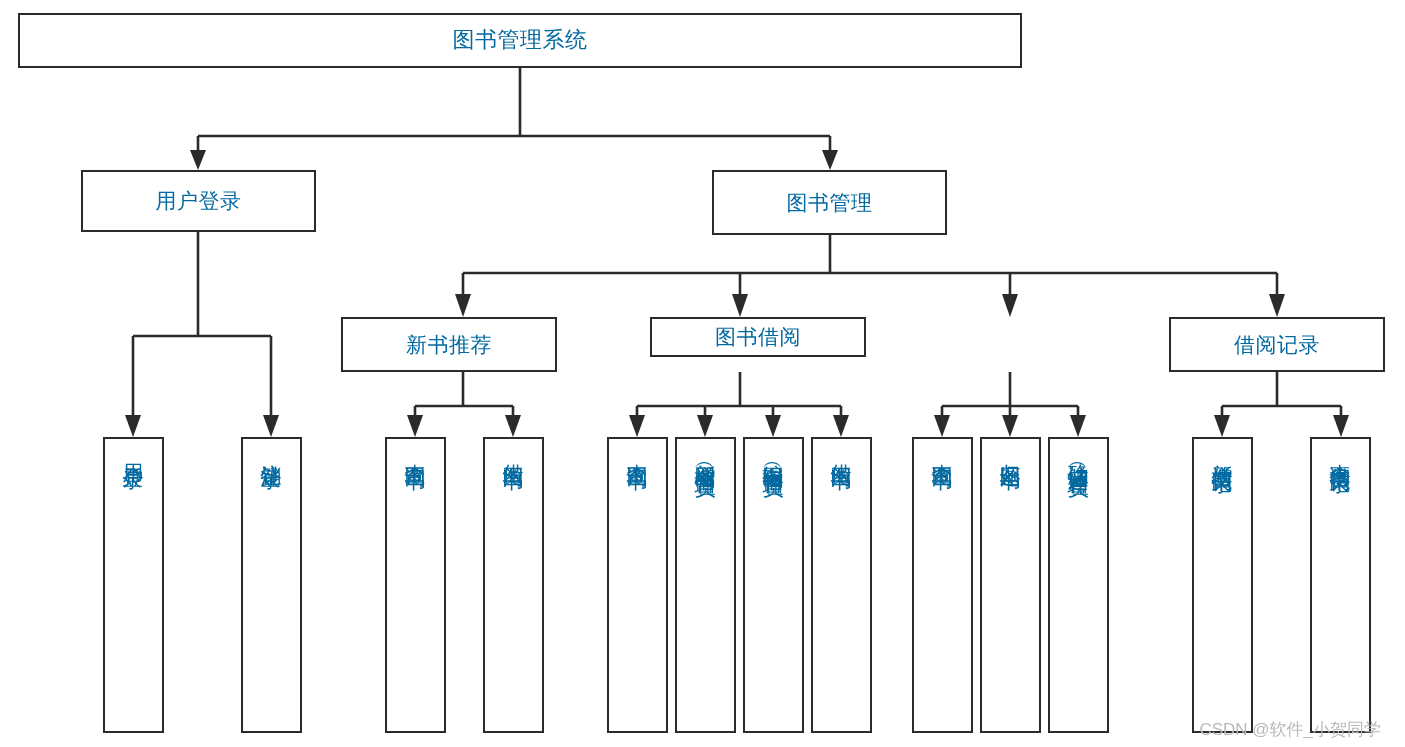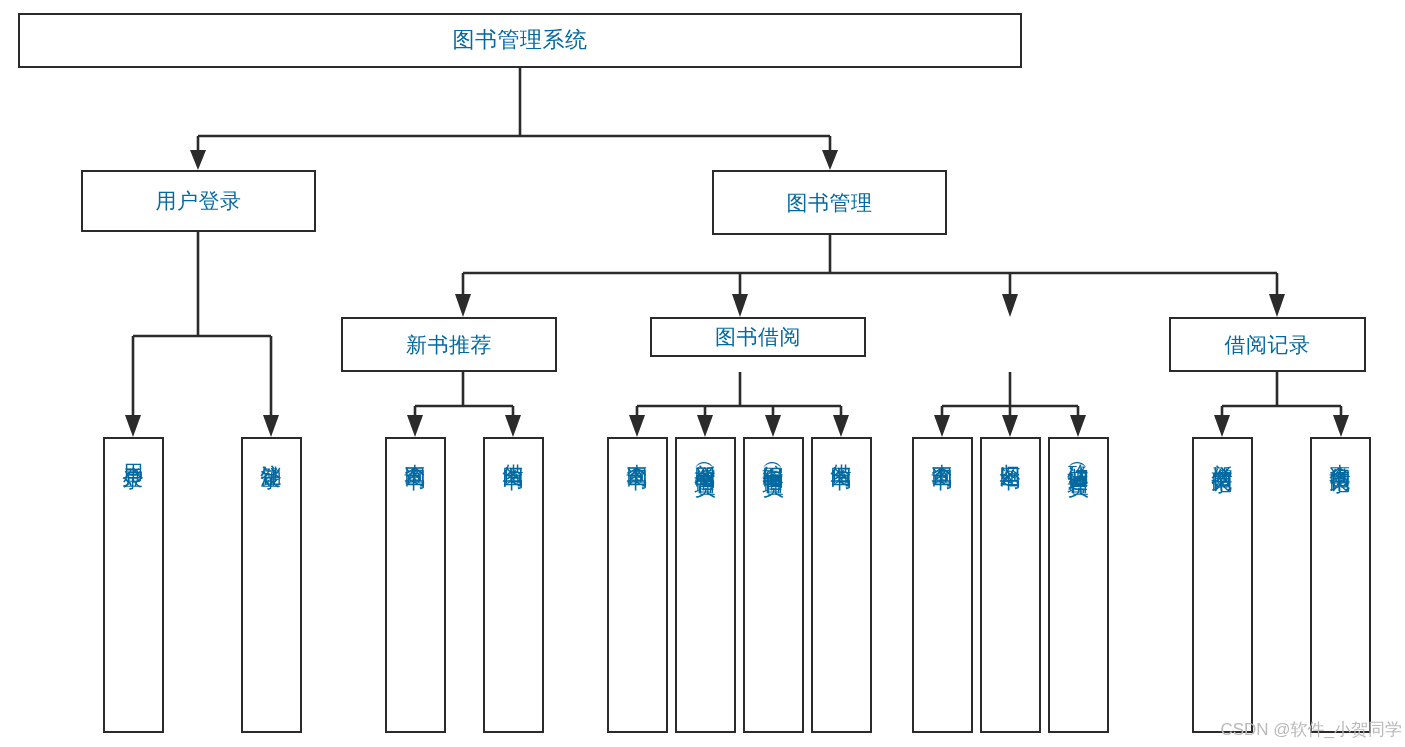--- a/index.html
+++ b/index.html
@@ -72,21 +72,21 @@
     writing-mode: vertical-rl;
     text-orientation: upright;
     font-size: 21px;
     letter-spacing: 2px;
     line-height: 1;
   }
 
   
   #watermark {
     position: absolute;
-    right: 3px;
+    right: 24px;
     bottom: 6px;
     font-size: 17px;
     color: #b9b9b9;
     white-space: nowrap;
     user-select: none;
   }
 </style>
 </head>
 <body>
 
@@ -167,21 +167,21 @@
   <div class="node horiz" style="left:712px; top:170px; width:235px; height:65px;">
     <span class="lbl">图书管理</span>
   </div>
 
   <div class="node horiz" style="left:341px; top:317px; width:216px; height:55px;">
     <span class="lbl">新书推荐</span>
   </div>
   <div class="node horiz" style="left:632px; top:317px; width:216px; height:40px;margin-left:18px;">
     <span class="lbl">图书借阅</span>
   </div>
-  <div class="node horiz" style="left:1169px; top:317px; width:197px; height:55px;">
+  <div class="node horiz" style="left:1169px; top:317px; width:216px; height:55px;">
     <span class="lbl">借阅记录</span>
   </div>
 
   <div class="node vert" style="left:103px; top:437px; width:61px; height:296px;">
     <span class="lbl">用户登录</span>
   </div>
   <div class="node vert" style="left:241px; top:437px; width:61px; height:296px;">
     <span class="lbl">注销登录</span>
   </div>
 

